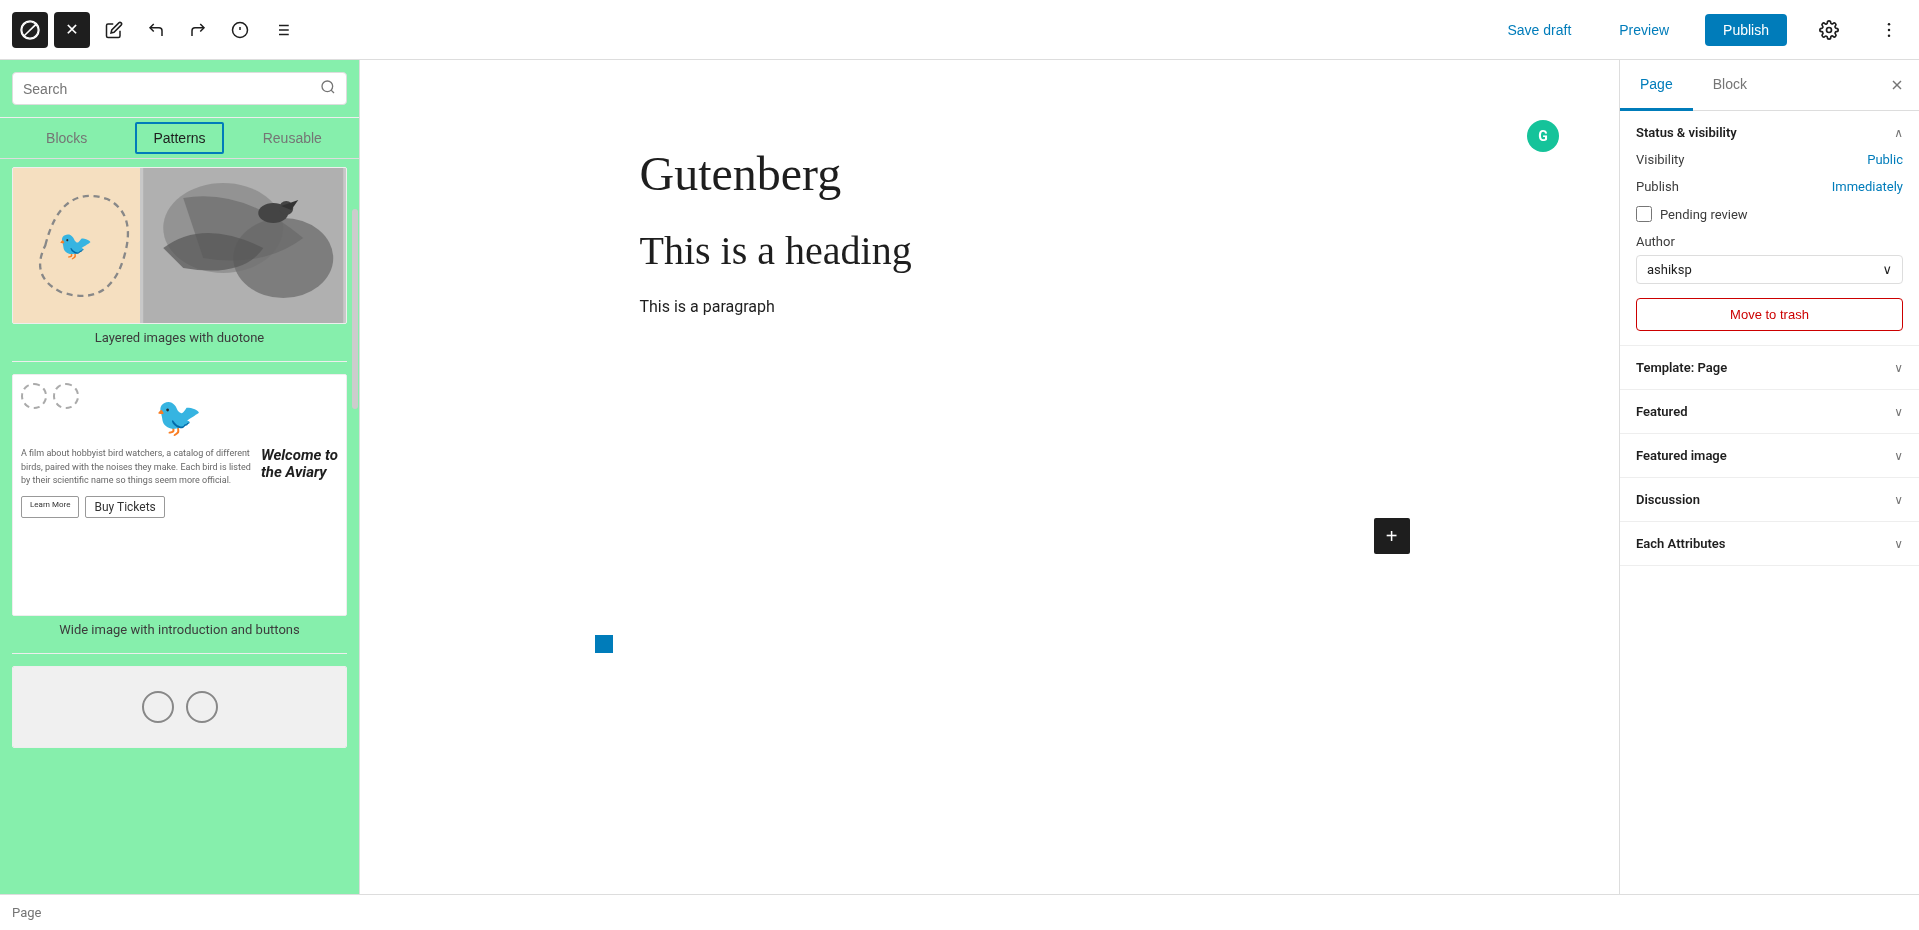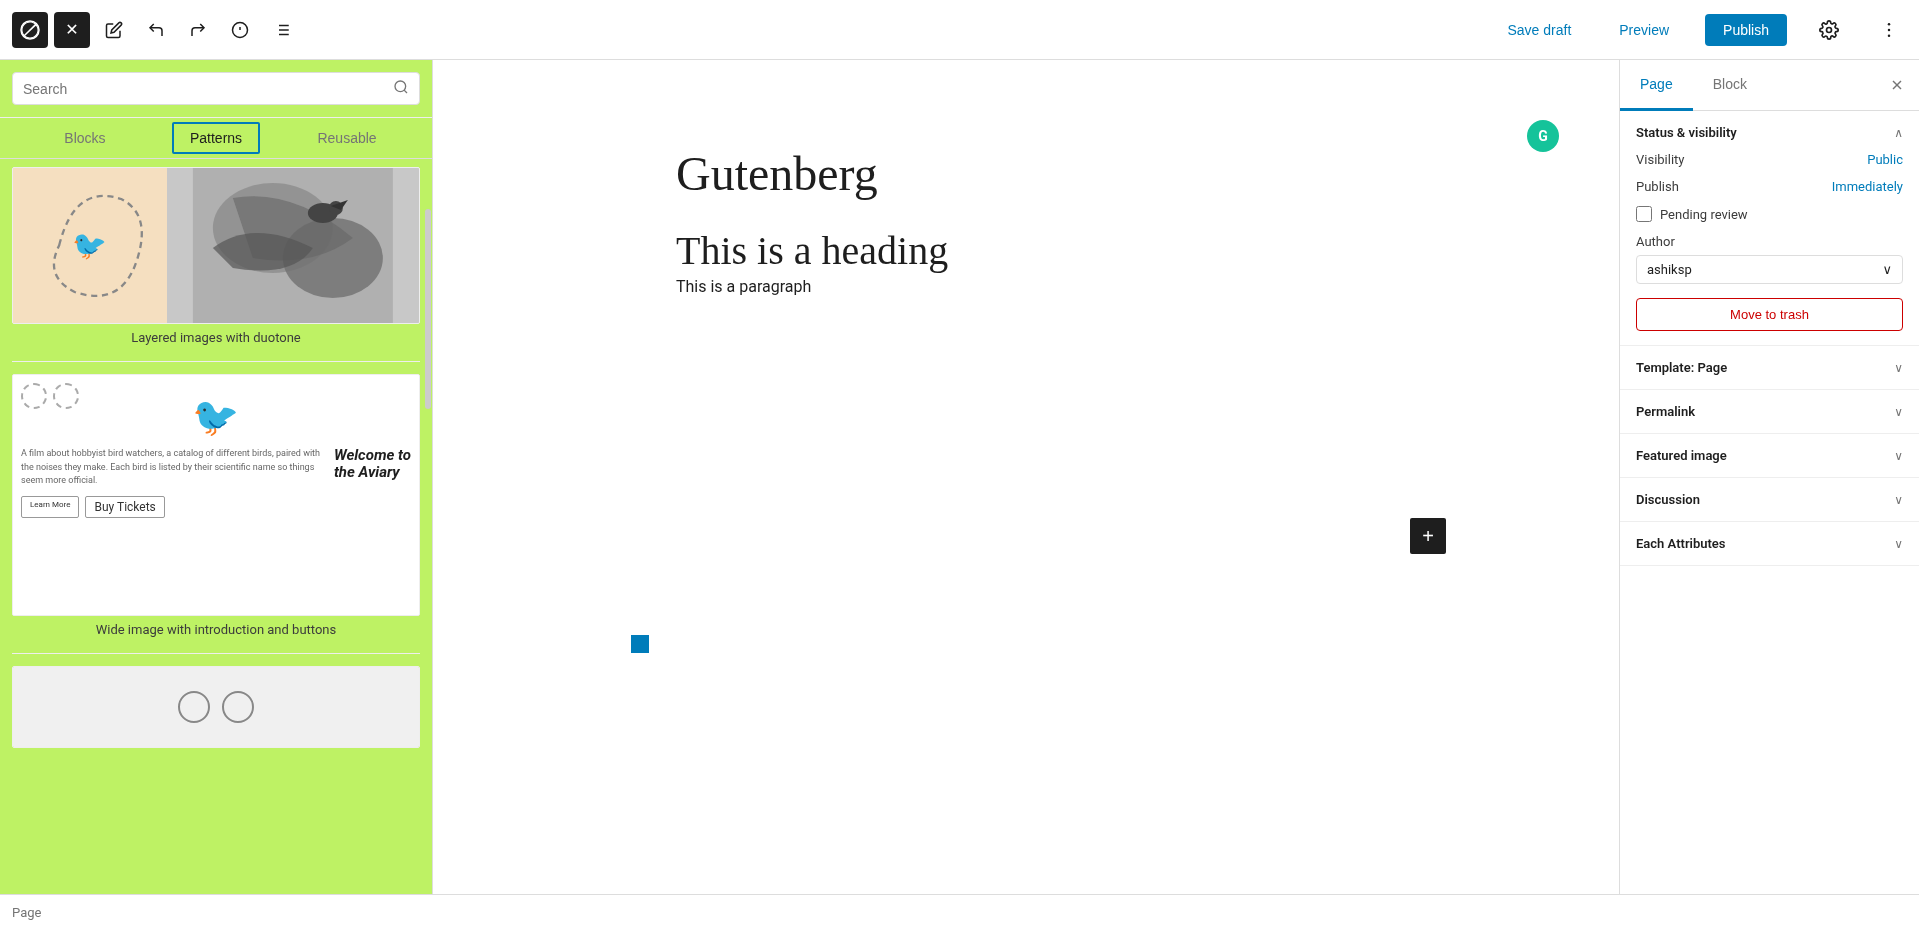--- a/index.html
+++ b/index.html
@@ -26,22 +26,22 @@
     .btn-preview { background: none; border: none; color: #007cba; cursor: pointer; font-size: 14px; padding: 6px 12px; border-radius: 4px; }
     .btn-publish { background: #007cba; color: #fff; border: none; cursor: pointer; font-size: 14px; padding: 8px 18px; border-radius: 4px; font-weight: 500; }
     .btn-settings { width: 36px; height: 36px; border: none; background: none; cursor: pointer; display: flex; align-items: center; justify-content: center; border-radius: 4px; color: #1e1e1e; }
     .btn-more { width: 36px; height: 36px; border: none; background: none; cursor: pointer; display: flex; align-items: center; justify-content: center; border-radius: 4px; color: #1e1e1e; font-size: 18px; }
 
     
     .main-area { display: flex; flex: 1; overflow: hidden; }
 
     
     .sidebar-left {
-      width: 433px; border-right: 1px solid #ddd; display: flex; flex-direction: column; flex-shrink: 0;
-      background: #bef264;
+      width: 360px; border-right: 1px solid #ddd; display: flex; flex-direction: column; flex-shrink: 0;
+      background: #86efac;
     }
     .sidebar-scroll { overflow-y: auto; flex: 1; position: relative; }
     .search-area { padding: 12px; border-bottom: 1px solid #eee; }
     .search-input-wrap { display: flex; align-items: center; border: 1px solid #ddd; border-radius: 4px; padding: 6px 10px; gap: 8px; background: #fff; }
     .search-input { border: none; outline: none; flex: 1; font-size: 14px; color: #1e1e1e; }
     .search-icon { color: #757575; font-size: 14px; }
     .tabs-row { display: flex; border-bottom: 1px solid #ddd; }
     .tab-btn {
       flex: 1; padding: 10px 8px; border: none; background: none; cursor: pointer;
       font-size: 14px; color: #757575; border-bottom: 2px solid transparent; margin-bottom: -1px;
@@ -78,21 +78,21 @@
       position: absolute; right: 1px; top: 50px; width: 6px; height: 200px; background: #ccc; border-radius: 3px;
     }
 
     
     .editor-area {
       flex: 1; background: #fff; overflow-y: auto; display: flex; flex-direction: column; align-items: center; padding: 60px 40px;
       position: relative;
     }
     .editor-content { max-width: 700px; width: 100%; }
     .editor-title { font-size: 48px; font-weight: 300; color: #1e1e1e; line-height: 1.2; margin-bottom: 24px; font-family: Georgia, serif; margin-top: 25px; }
-    .editor-heading { font-size: 40px; font-weight: 400; color: #1e1e1e; font-family: Georgia, serif; }
+    .editor-heading { font-size: 40px; font-weight: 400; color: #1e1e1e; margin-bottom: 20px; font-family: Georgia, serif; }
     .editor-paragraph { font-size: 16px; color: #1e1e1e; line-height: 1.6; }
     .editor-add-btn {
       width: 36px; height: 36px; background: #1e1e1e; color: #fff; border: none; cursor: pointer;
       display: flex; align-items: center; justify-content: center; font-size: 20px; border-radius: 2px;
       position: absolute; bottom: 200px; right: 60px;
     }
     .grammarly-icon {
       position: absolute; top: 60px; right: 60px; width: 32px; height: 32px; background: #15c39a; border-radius: 50%;
       display: flex; align-items: center; justify-content: center; color: #fff; font-size: 14px; font-weight: bold;
     }
@@ -378,21 +378,21 @@
 
     <div class="panel-section">
       <div class="panel-section-header">
         <span class="panel-section-title">Template: Page</span>
         <span class="panel-chevron">∨</span>
       </div>
     </div>
 
     <div class="panel-section">
       <div class="panel-section-header">
-        <span class="panel-section-title">Permalink</span>
+        <span class="panel-section-title">Featured</span>
         <span class="panel-chevron">∨</span>
       </div>
     </div>
 
     <div class="panel-section">
       <div class="panel-section-header">
         <span class="panel-section-title">Featured image</span>
         <span class="panel-chevron">∨</span>
       </div>
     </div>

